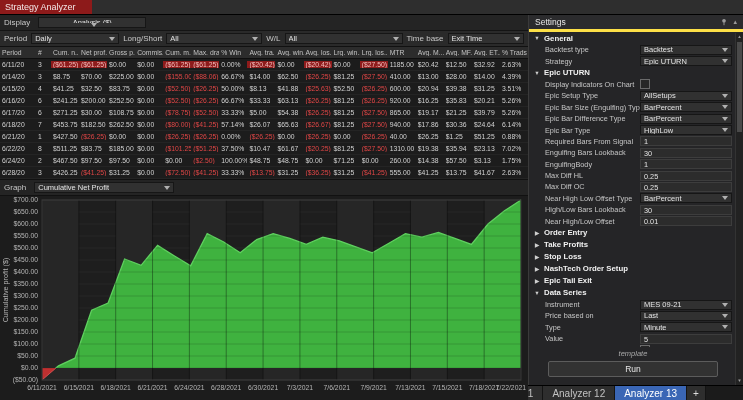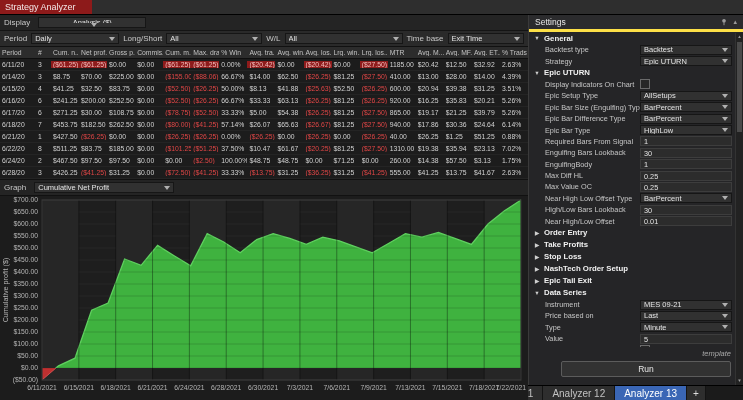--- a/index.html
+++ b/index.html
@@ -39,21 +39,21 @@
   .shicons{display:flex;gap:5px;align-items:center;color:#9a9a9a;font-size:7px;}
   .settings-body{flex:1;overflow:hidden;padding-right:8px;}
   .sec{height:12px;display:flex;align-items:center;gap:3px;padding-left:4px;font-size:7.8px;font-weight:bold;color:#f0f0f0;}
   .sec .arrow{font-size:5.5px;color:#cfcfcf;width:8px;text-align:center;}
   .srow{height:11.4px;display:flex;align-items:center;justify-content:space-between;padding:0 3px 0 16px;}
   .slabel{font-size:7.3px;color:#c6c6c6;overflow:hidden;white-space:nowrap;flex:1;}
   .sdd{width:92px;flex:none;height:10px;}
   .tfield{width:92px;flex:none;height:10px;background:#2c2c2c;border:1px solid #3d3d3d;font-size:7.3px;color:#e3e3e3;padding:0 3px;box-sizing:border-box;line-height:9px;overflow:hidden;}
   .cbwrap{width:92px;flex:none;display:flex;align-items:center;}
   .cb{width:8px;height:8px;background:#272727;border:1px solid #6a6a6a;display:inline-block;}
-  .settings-footer{flex:none;height:38px;display:flex;flex-direction:column;align-items:flex-end;gap:3px;padding:2px 12px 4px 6px;box-sizing:border-box;}
+  .settings-footer{flex:none;height:38px;display:flex;flex-direction:column;align-items:center;gap:3px;padding:2px 12px 4px 6px;box-sizing:border-box;}
   .template{font-size:7.5px;font-style:italic;color:#a9a9a9;}
   .run{width:170px;height:16px;background:#323232;border:1px solid #5c5c5c;color:#e6e6e6;font-size:8.5px;border-radius:2px;font-family:inherit;line-height:13px;}
   .sscroll{position:absolute;right:0;top:18px;bottom:0;width:7px;background:#222;border-left:1px solid #333;display:flex;flex-direction:column;align-items:center;}
   .sarr{font-size:4.5px;color:#9a9a9a;height:8px;line-height:8px;}
   .sthumb{width:5px;height:90px;background:#4a4a4a;margin:1px 0;}
   .sarr.down{margin-top:auto;}
   
   .tabbar{height:15px;flex:none;background:#1b1b1b;border-top:1px solid #000;display:flex;align-items:stretch;padding-left:3px;}
   .tab{font-size:10px;color:#c2c2c2;background:#2e2e2e;border-right:1px solid #141414;padding:0 9px;display:flex;align-items:center;white-space:nowrap;}
   .tab.sel{background:#3a66b5;color:#ffffff;}
@@ -526,21 +526,21 @@
           </div>
           <div class="srow">
             <span class="slabel">EngulfingBody</span>
             <div class="tfield">1</div>
           </div>
           <div class="srow">
             <span class="slabel">Max Diff HL</span>
             <div class="tfield">0.25</div>
           </div>
           <div class="srow">
-            <span class="slabel">Max Value OC</span>
+            <span class="slabel">Max Diff OC</span>
             <div class="tfield">0.25</div>
           </div>
           <div class="srow">
             <span class="slabel">Near High Low Offset Type</span>
             <div class="dd sdd">
               <span class="ddv">BarPercent</span>
               <span class="chev"></span>
             </div>
           </div>
           <div class="srow">

